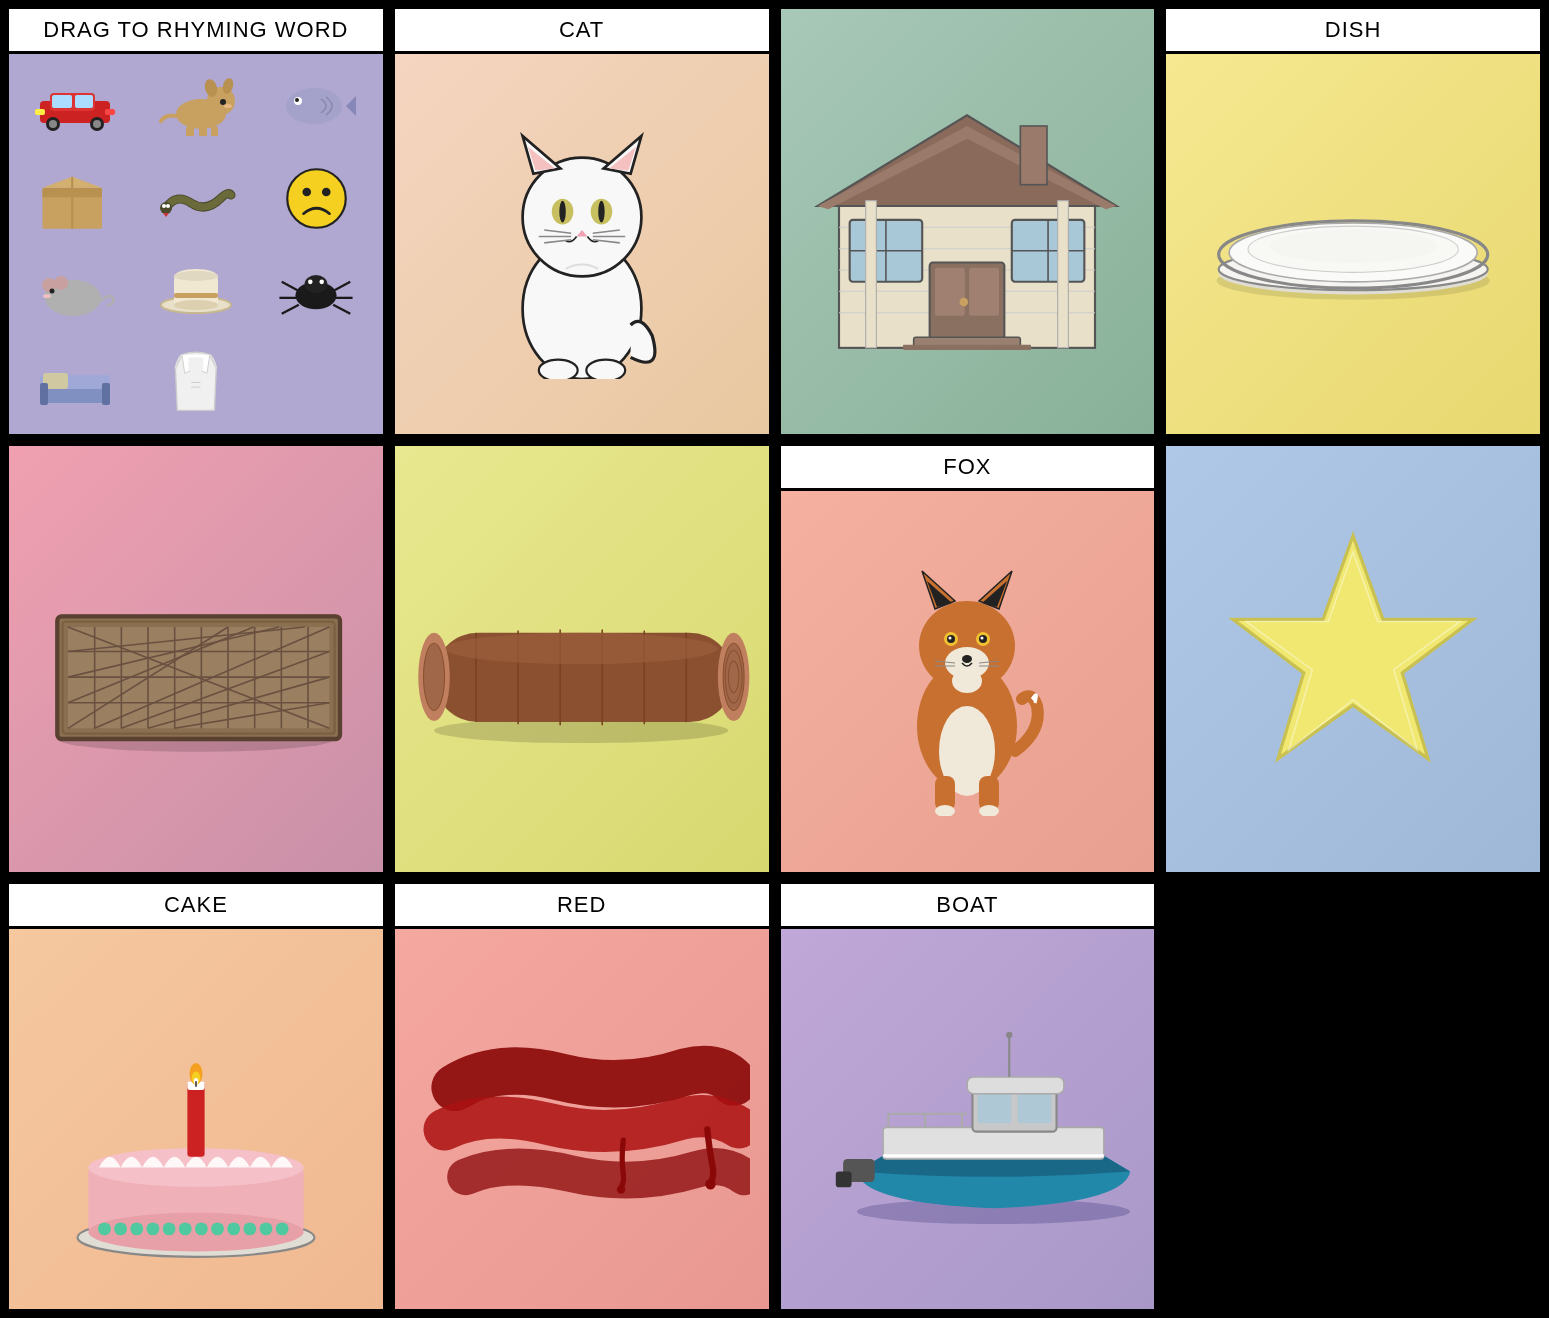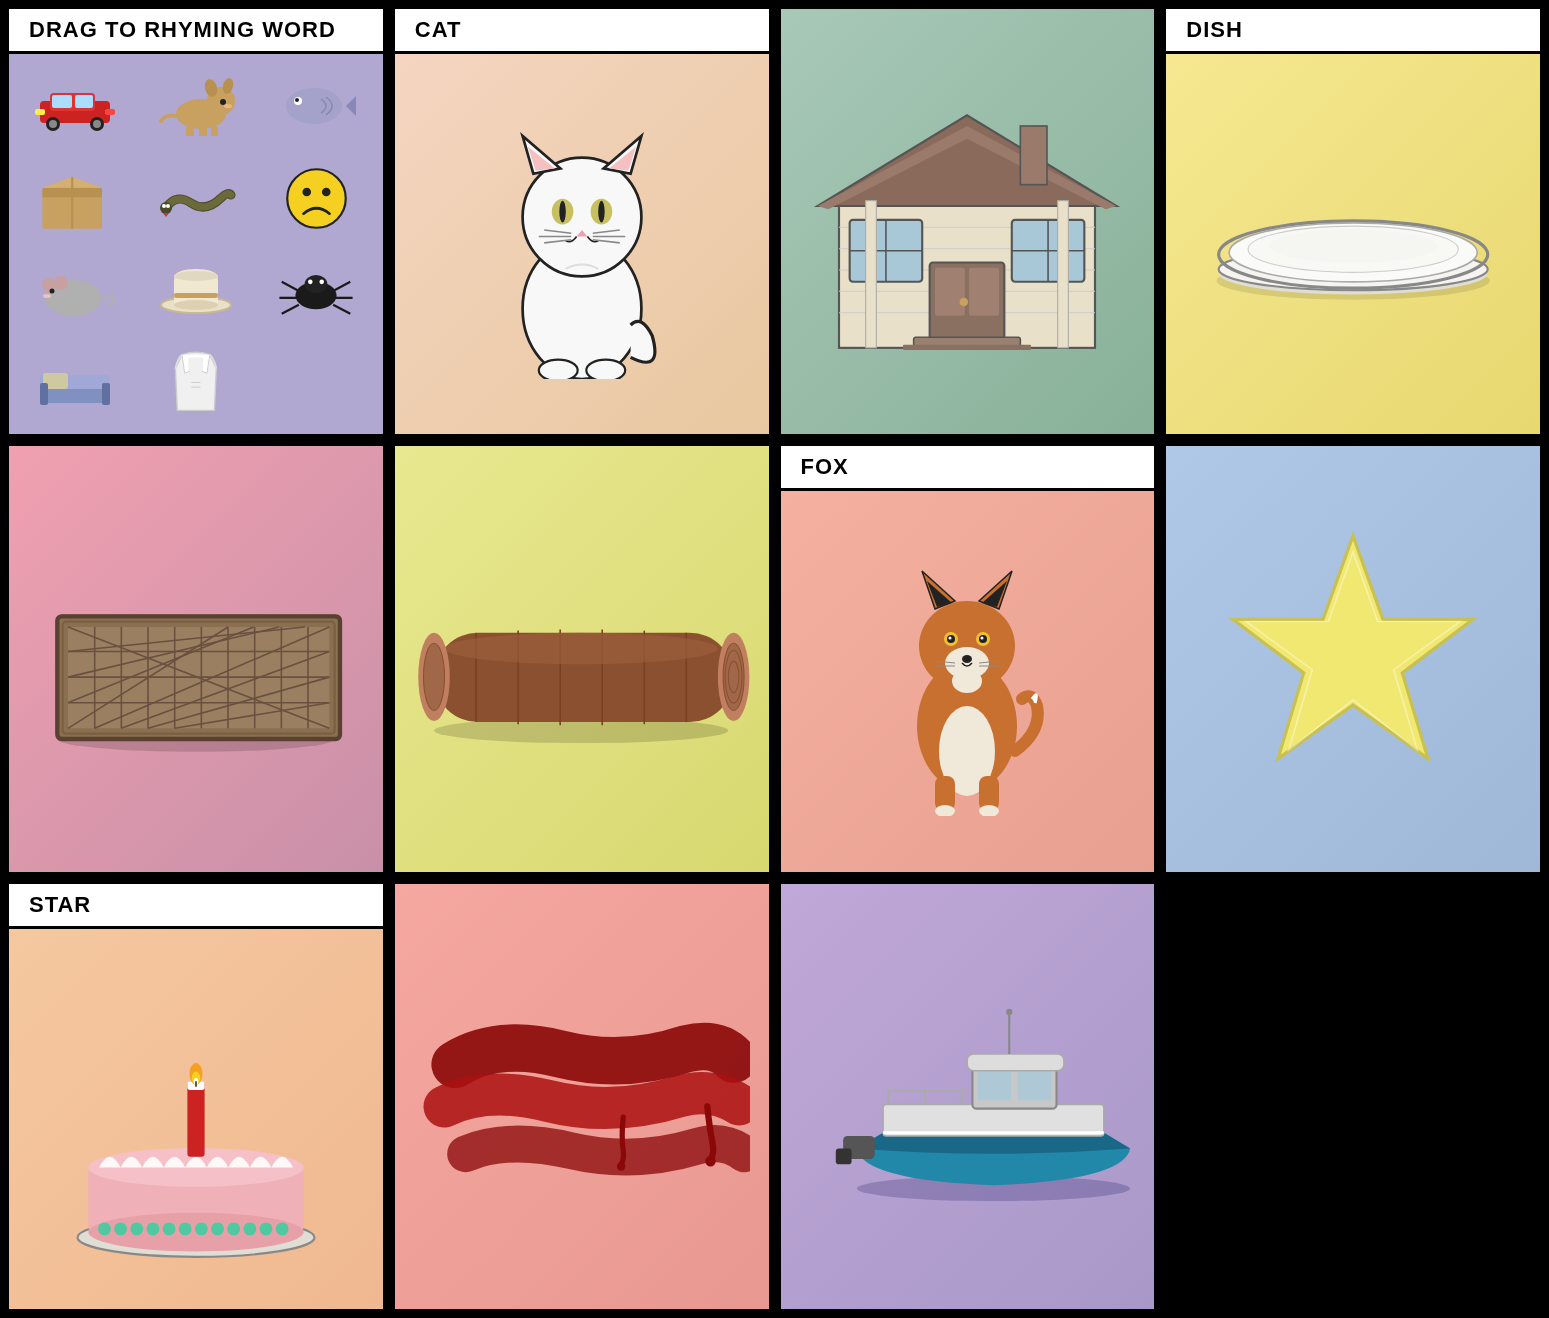--- a/index.html
+++ b/index.html
@@ -20,21 +20,22 @@
       height: 100%;
     }
     .cell {
       display: flex;
       flex-direction: column;
       border: 3px solid #000;
       overflow: hidden;
     }
     .cell-header {
       background: #fff;
-      font-weight: 700;
+      text-align: center;
+      font-weight: 400;
       font-size: 22px;
       padding: 8px 20px;
       border-bottom: 3px solid #000;
       letter-spacing: 1px;
       flex-shrink: 0;
     }
     .cell-content {
       flex: 1;
       display: flex;
       align-items: center;
@@ -441,21 +442,21 @@
       <svg viewBox="0 0 280 270" xmlns="http://www.w3.org/2000/svg" width="300" height="290">
 
         <polygon points="140,20 168,98 252,98 186,148 210,228 140,178 70,228 94,148 28,98 112,98" fill="#f0e870" stroke="#c8c050" stroke-width="3"></polygon>
 
         <polygon points="140,35 163,100 240,100 178,145 200,220 140,173 80,220 102,145 40,100 117,100" fill="none" stroke="#fff" stroke-width="1.5" opacity="0.4"></polygon>
       </svg>
     </div>
   </div>
 
   <div class="cell">
-    <div class="cell-header">STAR</div>
+    <div class="cell-header">CAKE</div>
     <div class="cell-content bg-pink-cake">
       <svg viewBox="0 0 250 260" xmlns="http://www.w3.org/2000/svg" width="270" height="280">
 
         <ellipse cx="125" cy="240" rx="110" ry="18" fill="#e0ddd5" stroke="#888" stroke-width="2"></ellipse>
 
         <rect x="25" y="175" width="200" height="60" rx="5" fill="#f0b0b8"></rect>
         <ellipse cx="125" cy="175" rx="100" ry="18" fill="#f5c0c8"></ellipse>
         <ellipse cx="125" cy="235" rx="100" ry="18" fill="#e8a0a8"></ellipse>
 
         <path d="M35 175 Q45 155 55 175 Q65 155 75 175 Q85 155 95 175 Q105 155 115 175 Q125 155 135 175 Q145 155 155 175 Q165 155 175 175 Q185 155 195 175 Q205 155 215 175" fill="#fff8f8" stroke="none"></path>
@@ -481,36 +482,38 @@
         <ellipse cx="125" cy="92" rx="4" ry="6" fill="#f5d020"></ellipse>
         <ellipse cx="125" cy="95" rx="2" ry="3" fill="#fff"></ellipse>
 
         <line x1="125" y1="95" x2="125" y2="100" stroke="#333" stroke-width="1.5"></line>
       </svg>
     </div>
   </div>
 
 
   <div class="cell">
+    <div class="cell-header">RED</div>
     <div class="cell-content bg-pink-red">
       <svg viewBox="0 0 320 220" xmlns="http://www.w3.org/2000/svg" width="340" height="240">
 
         <path d="M40 80 Q80 55 140 70 Q200 85 260 65 Q290 58 305 75" stroke="#8a0808" stroke-width="45" fill="none" stroke-linecap="round" opacity="0.9"></path>
         <path d="M30 120 Q70 100 130 115 Q190 130 255 110 Q285 102 310 118" stroke="#aa1010" stroke-width="40" fill="none" stroke-linecap="round" opacity="0.85"></path>
         <path d="M50 165 Q90 148 150 162 Q210 176 270 158 Q295 150 315 165" stroke="#901010" stroke-width="35" fill="none" stroke-linecap="round" opacity="0.8"></path>
 
         <path d="M280 120 Q282 140 285 155 Q287 165 283 170" stroke="#8a0808" stroke-width="6" fill="none" stroke-linecap="round"></path>
         <circle cx="283" cy="172" r="5" fill="#8a0808"></circle>
         <path d="M200 130 Q198 148 200 162 Q201 170 198 175" stroke="#8a0808" stroke-width="5" fill="none" stroke-linecap="round"></path>
         <circle cx="198" cy="177" r="4" fill="#8a0808"></circle>
       </svg>
     </div>
   </div>
 
   <div class="cell">
+    <div class="cell-header">BOAT</div>
     <div class="cell-content bg-purple-boat">
       <svg viewBox="0 0 320 200" xmlns="http://www.w3.org/2000/svg" width="340" height="220">
 
         <ellipse cx="185" cy="188" rx="130" ry="12" fill="rgba(0,0,80,0.2)"></ellipse>
 
         <path d="M55 150 Q60 180 185 185 Q310 180 315 150 L290 135 L80 135 Z" fill="#2288aa"></path>
         <path d="M80 135 L55 150 Q185 160 315 150 L290 135 Z" fill="#1a6888"></path>
 
         <rect x="80" y="108" width="210" height="30" rx="3" fill="#e0e0e0" stroke="#aaa" stroke-width="1.5"></rect>
 

